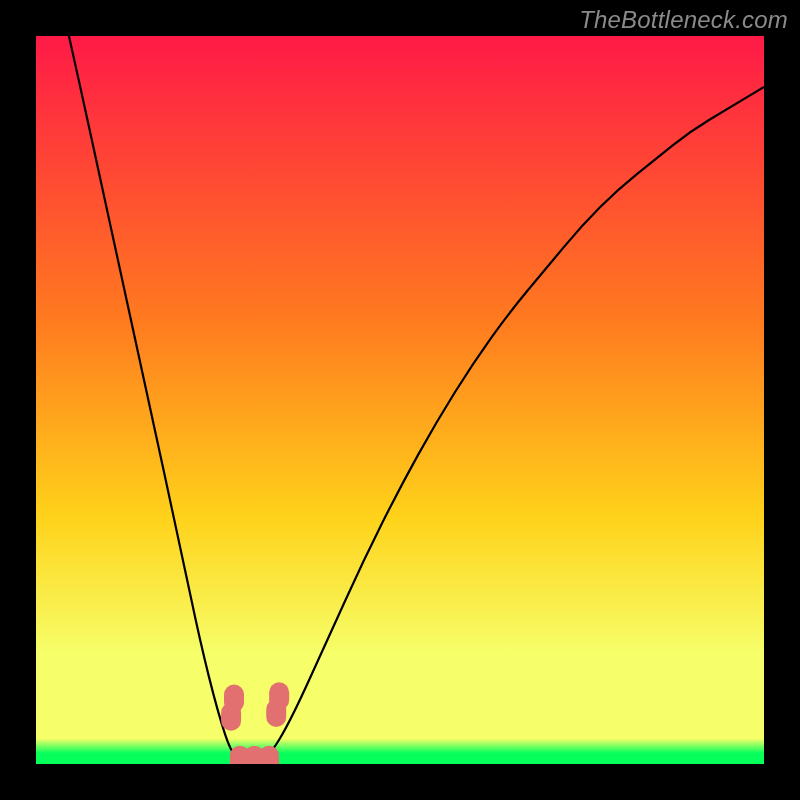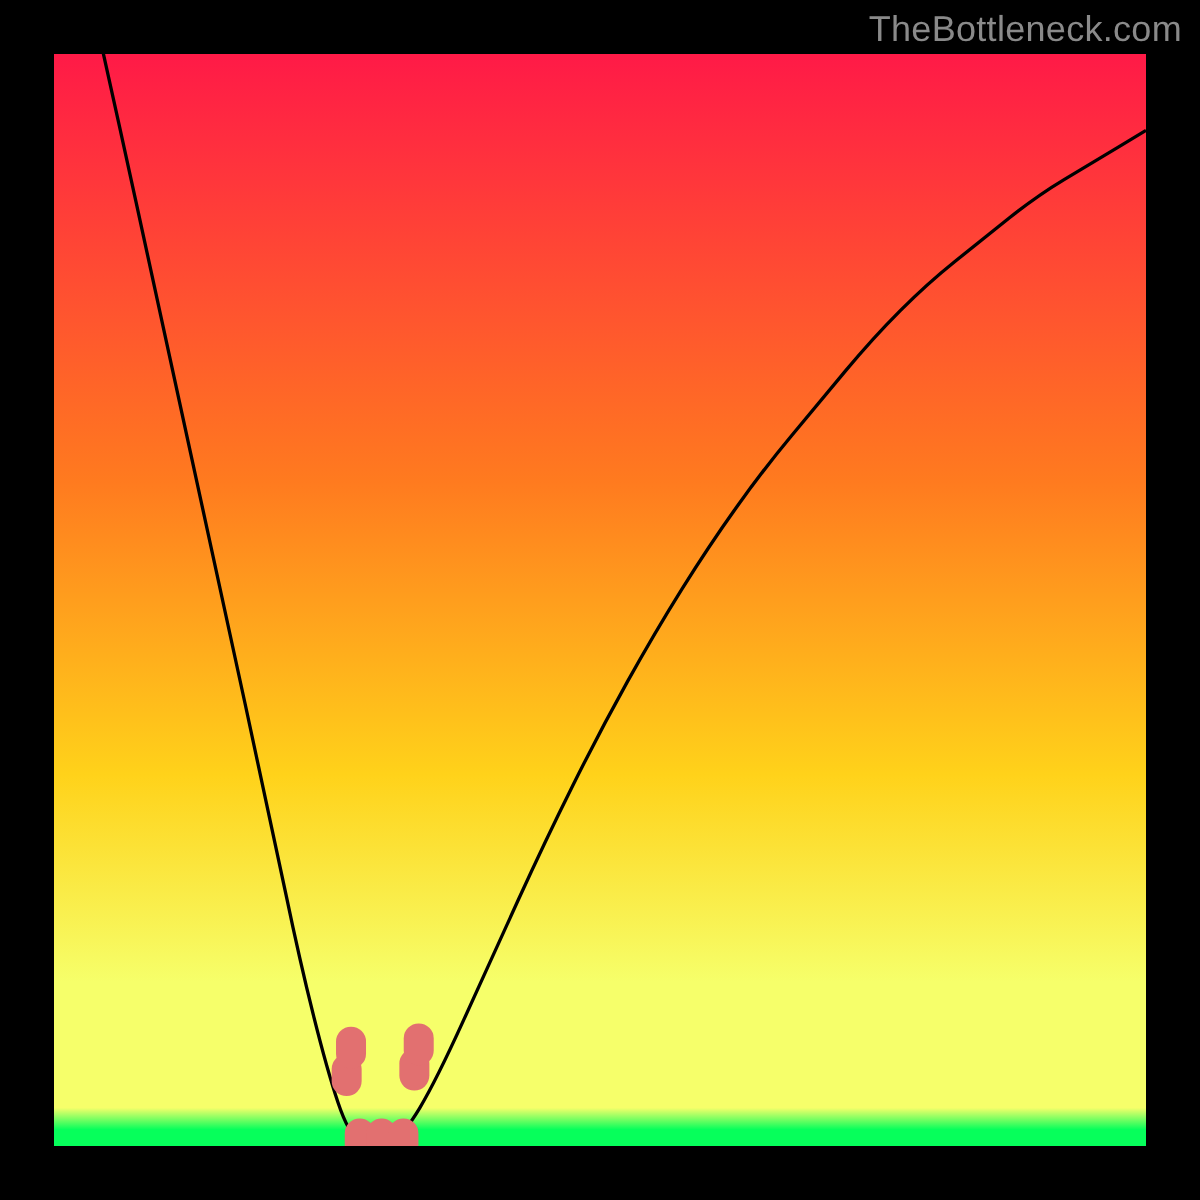--- a/index.html
+++ b/index.html
@@ -10,20 +10,21 @@
     background: #000;
     overflow: hidden;
   }
   .frame {
     position: absolute;
     top: 0;
     left: 0;
     width: 800px;
     height: 692px;
     background: #000;
+    font-style: italic;
   }
   .plot-area {
     position: absolute;
     top: 36px;
     left: 36px;
     width: 728px;
     height: 728px;
     overflow: hidden;
   }
   .gradient {

